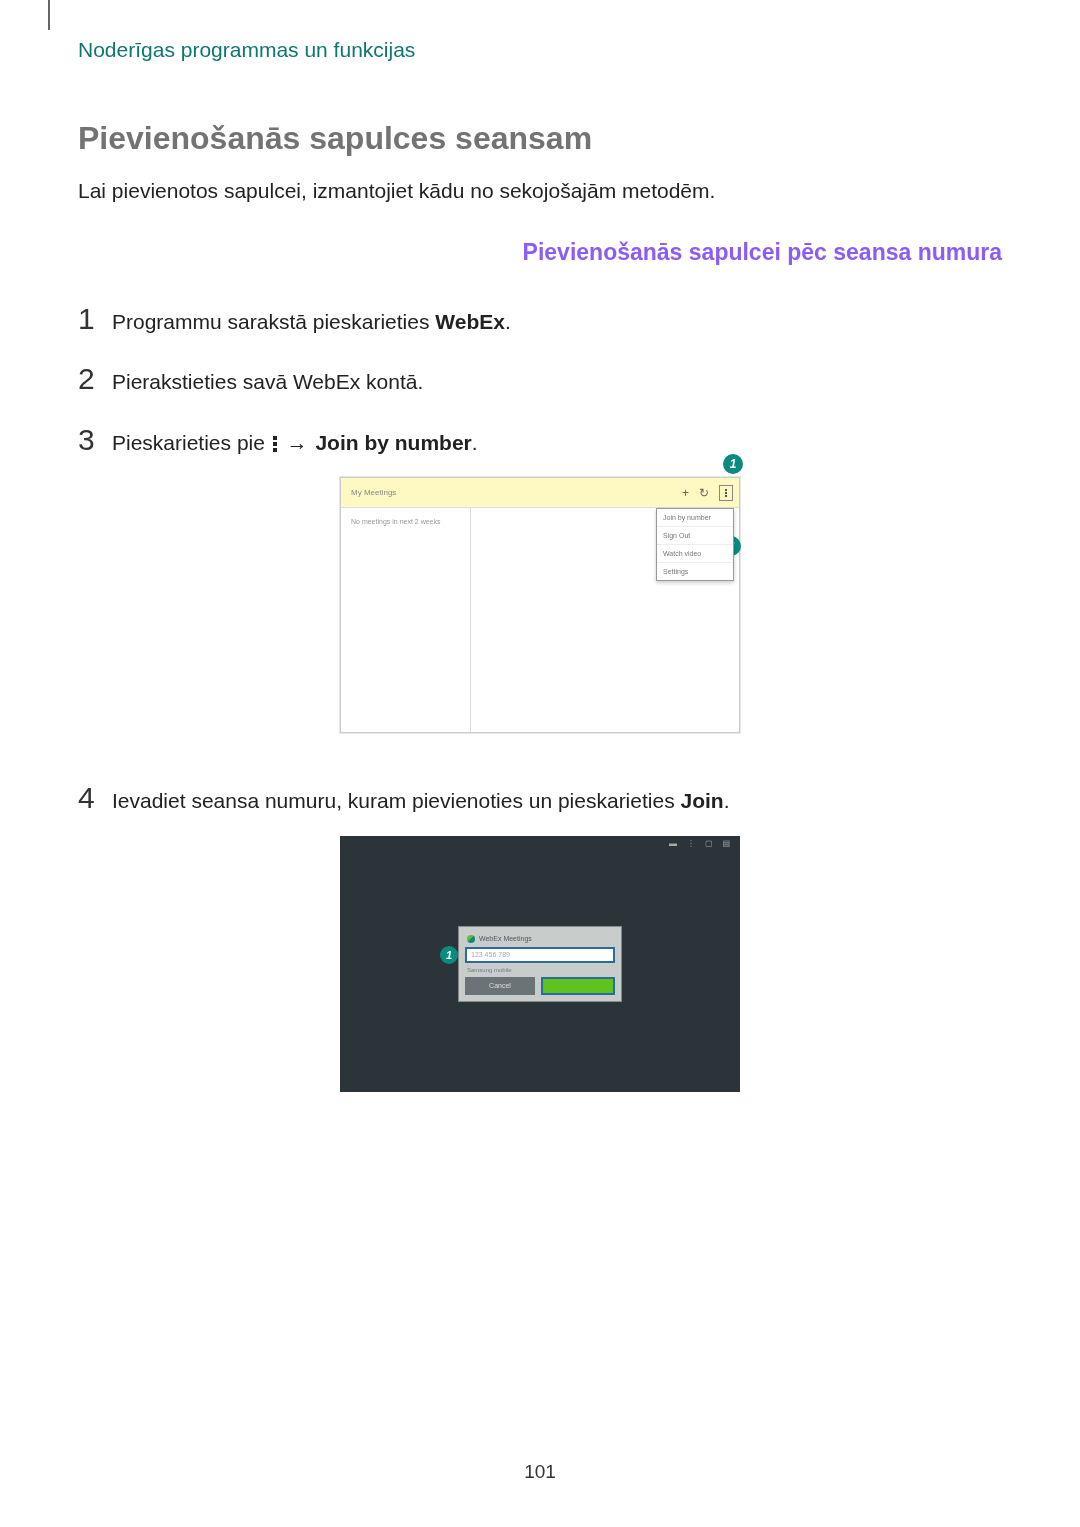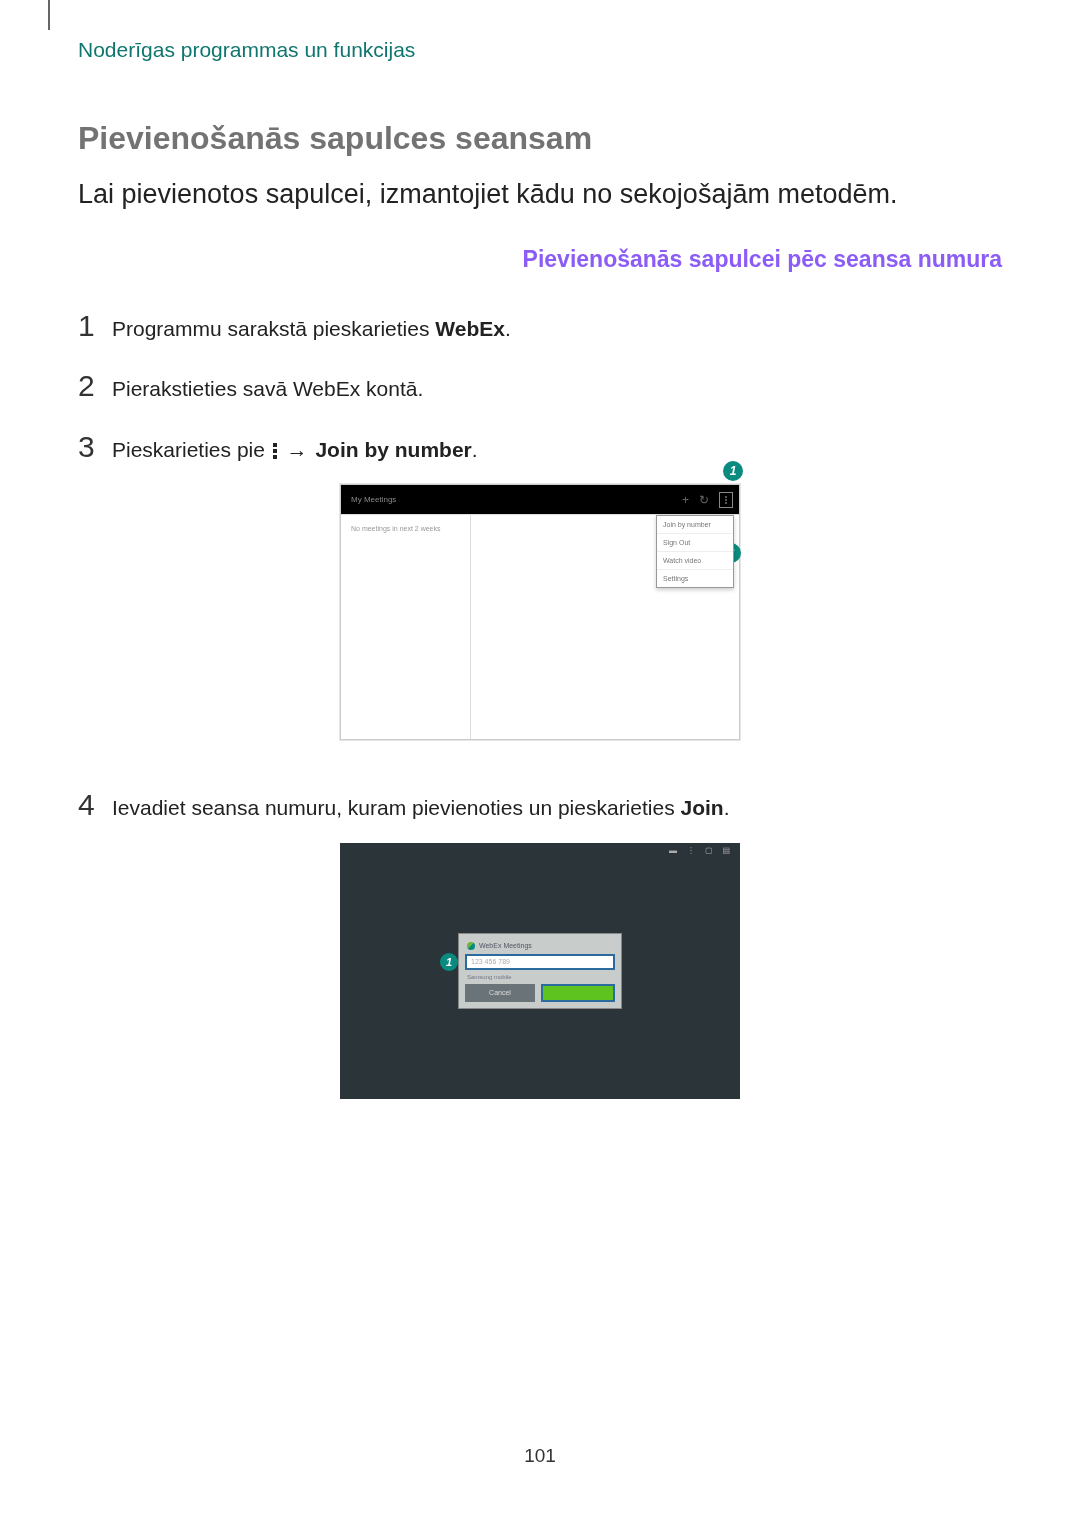--- a/index.html
+++ b/index.html
@@ -27,21 +27,21 @@
     color: #0f766e;
     margin-bottom: 58px;
   }
   .title {
     font-size: 32px;
     font-weight: 700;
     color: #737373;
     margin-bottom: 22px;
   }
   .intro {
-    font-size: 27px;
+    font-size: 21px;
     color: #222;
     margin-bottom: 36px;
   }
   .subtitle {
     font-size: 23px;
     font-weight: 700;
     color: #8b5cf6;
     margin-bottom: 28px;
     text-align: right;
   }
@@ -83,21 +83,21 @@
     width: 400px;
     height: 256px;
     margin: 20px auto 40px auto;
     background: #f8f8f8;
     border: 1px solid #ccc;
     position: relative;
     box-shadow: 0 0 0 1px #e6e6e6;
   }
   .shot1-header {
     height: 30px;
-    background: #000000;
+    background: #fef9c3;
     border-bottom: 1px solid #ddd;
     display: flex;
     align-items: center;
     justify-content: space-between;
     padding: 0 6px 0 10px;
     font-size: 8px;
     color: #888;
   }
   .shot1-header-right {
     display: flex;
@@ -251,21 +251,21 @@
   .c2-2 { top: 126px; left: 214px; width: 18px; height: 18px; font-size: 11px; }
 
   .note {
     font-size: 21px;
     line-height: 1.5;
     padding-left: 34px;
     margin-bottom: 60px;
   }
   .page-num {
     position: absolute;
-    bottom: 60px;
+    bottom: 44px;
     left: 0;
     width: 100%;
     text-align: center;
     font-size: 19px;
     color: #333;
   }
 </style>
 </head>
 <body>
 

